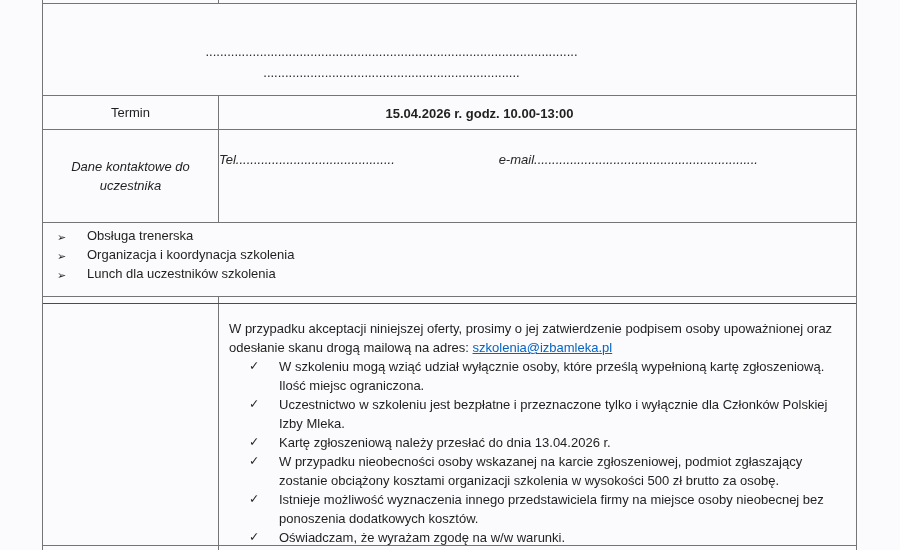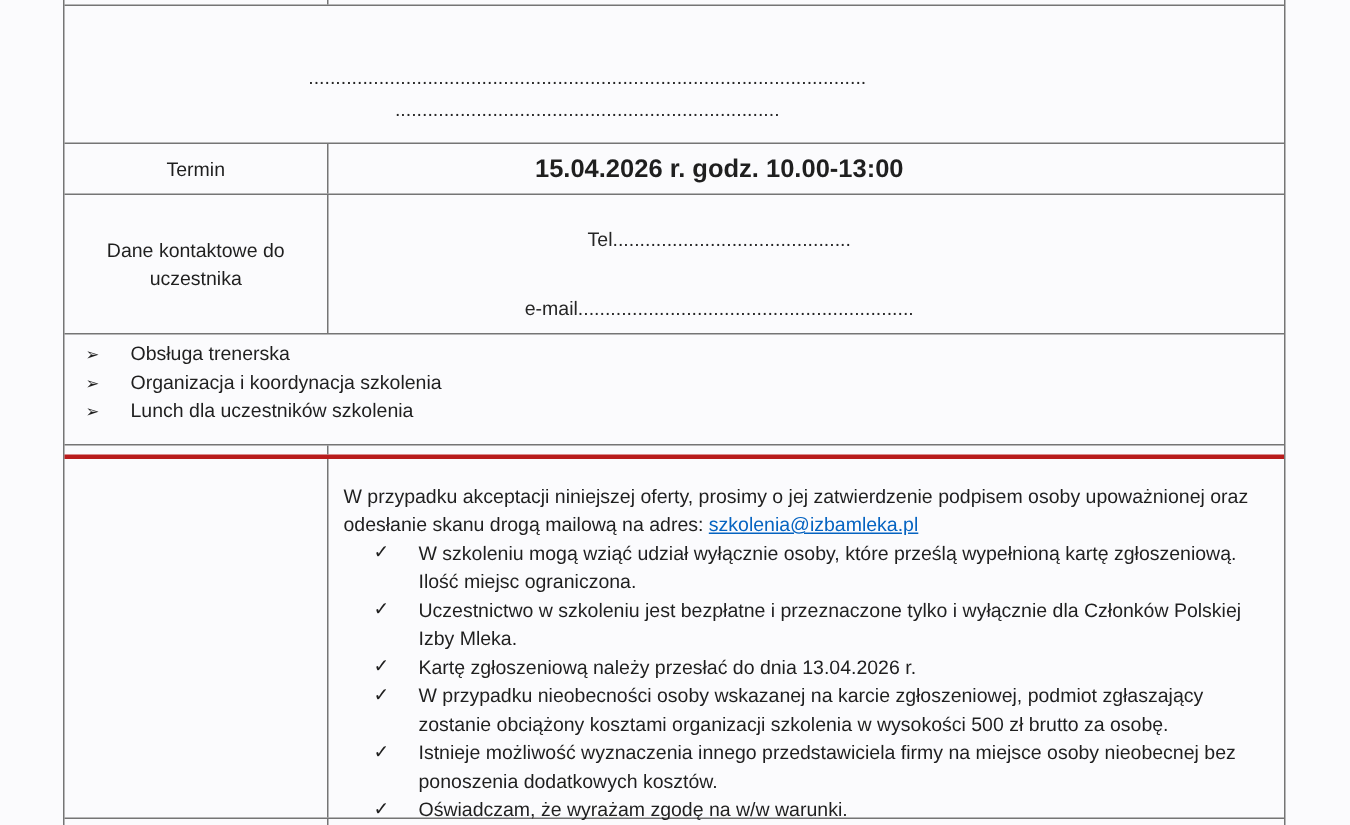--- a/index.html
+++ b/index.html
@@ -10,43 +10,43 @@
     color:#1f1f1f;
     -webkit-font-smoothing:antialiased;
   }
   .doc-table{
     position:absolute;left:42px;top:-26px;width:815px;
     border-left:1px solid #757575;border-right:1px solid #757575;
     box-sizing:border-box;
   }
   .row{display:flex;border-bottom:1px solid #757575;box-sizing:border-box;}
   .row.no-bottom{border-bottom:none;}
-  .row.top-line{border-top:3px solid #b91c1c;}
+  .row.top-line{border-top:1px solid #b91c1c;}
   .col1{
     width:176px;flex:0 0 176px;border-right:1px solid #757575;box-sizing:border-box;
     display:flex;align-items:center;justify-content:center;text-align:center;
   }
   .col1 .lbl{width:142px;font-size:13px;line-height:19px;}
   .col2{flex:1;box-sizing:border-box;min-width:0;}
   .r0{height:30px;}
   .r1{height:92px;}
   .r2{height:34px;justify-content:flex-end;}
-  .r3{height:93px;}
+  .r3{height:93px;font-style:italic;}
   .r4{height:74px;}
   .gaprow{height:6px;}
   .r5{height:243px;}
   .r6{height:40px;}
   
   .cblock{text-align:center;padding-right:116px;}
   .dotline{font-size:13px;line-height:19px;letter-spacing:0;color:#262626;white-space:nowrap;overflow:hidden;}
   .r1 .col2{display:flex;flex-direction:column;padding-top:38px;row-gap:2px;}
   .r2 .col2{display:flex;align-items:center;}
   .r2 .cblock{width:100%;}
-  .termin-val{font-weight:bold;font-size:17px;}
-  .r3 .col2{display:flex;flex-direction:column;padding-top:20px;row-gap:27px;}
+  .termin-val{font-weight:bold;font-size:13px;}
+  .r3 .col2{display:flex;flex-direction:row;padding-top:20px;row-gap:27px;}
   .r4 .col2{padding:4px 8px 0 14px;}
   .bullet-item{display:flex;line-height:18px;font-size:13px;}
   .bullet-glyph{width:30px;flex:0 0 30px;font-size:11px;padding-top:1px;}
   .r5 .col2{padding:15px 12px 0 10px;font-size:13px;line-height:19px;}
   .intro a{color:#0563c1;text-decoration:underline;cursor:pointer;}
   .check-item{display:flex;padding-left:20px;}
   .check-glyph{width:30px;flex:0 0 30px;font-size:12.5px;}
   .check-text{flex:1;min-width:0;}
 </style>
 </head>

